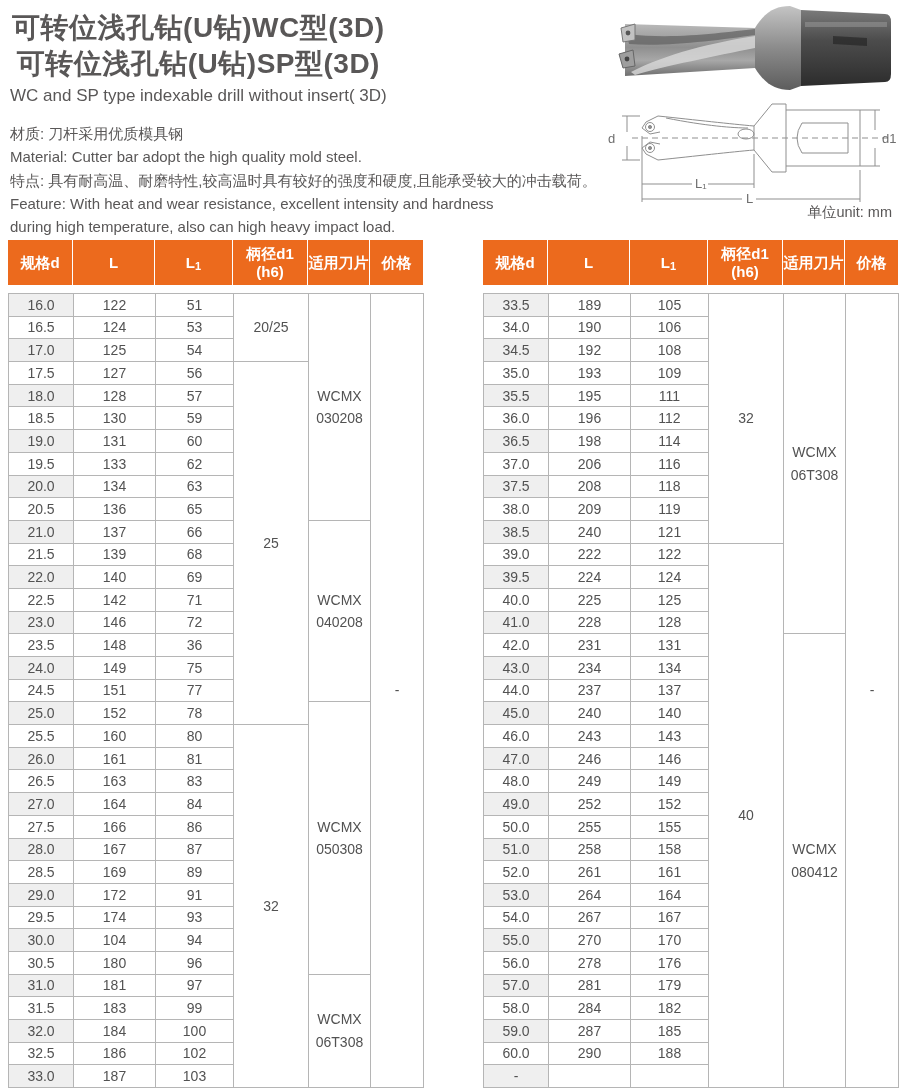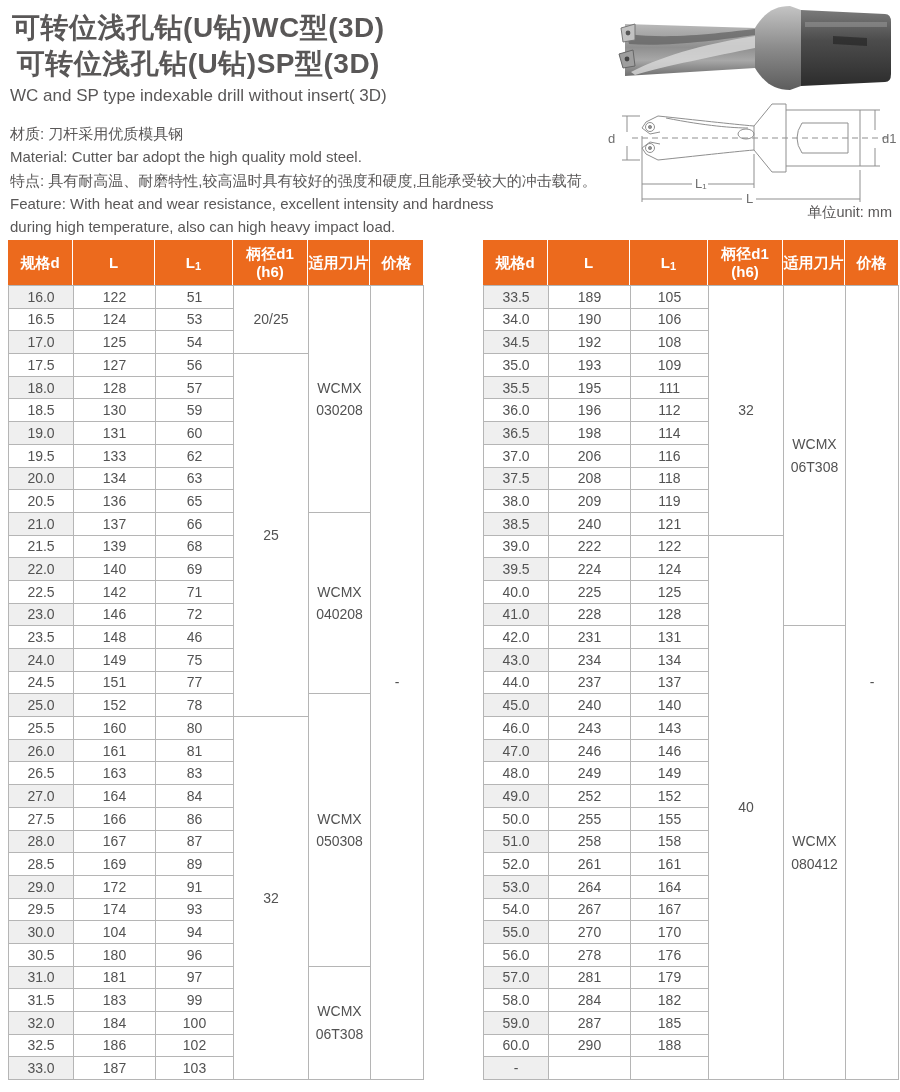--- a/index.html
+++ b/index.html
@@ -33,21 +33,21 @@
   .thead-row{display:flex;width:100%;height:45px;}
   .thead-row .th{
     background:var(--accent);color:#fff;display:flex;flex-direction:column;
     align-items:center;justify-content:center;font-size:15px;line-height:1.15;
     border-right:1px solid #fff;font-weight:600;text-align:center;
   }
   .thead-row .th:last-child{border-right:none;}
   .th sub{font-size:11px;vertical-align:baseline;position:relative;top:2px;font-weight:600;}
 
   table.spec{
-    border-collapse:collapse;table-layout:fixed;width:100%;margin-top:0;
+    border-collapse:collapse;table-layout:fixed;width:100%;margin-top:8px;
     font-size:14px;color:var(--cell-text);
   }
   table.spec td{
     border:1px solid var(--border);text-align:center;vertical-align:middle;
     height:22.7px;padding:0;line-height:1.15;background:#fff;
   }
   table.spec td.alt{background:var(--alt);}
   table.spec td.merged{background:#fff;line-height:1.6;}
 
   
@@ -279,21 +279,21 @@
             <td>71</td>
           </tr>
           <tr>
             <td class="alt">23.0</td>
             <td>146</td>
             <td>72</td>
           </tr>
           <tr>
             <td>23.5</td>
             <td>148</td>
-            <td>46</td>
+            <td>36</td>
           </tr>
           <tr>
             <td class="alt">24.0</td>
             <td>149</td>
             <td>75</td>
           </tr>
           <tr>
             <td>24.5</td>
             <td>151</td>
             <td>77</td>

